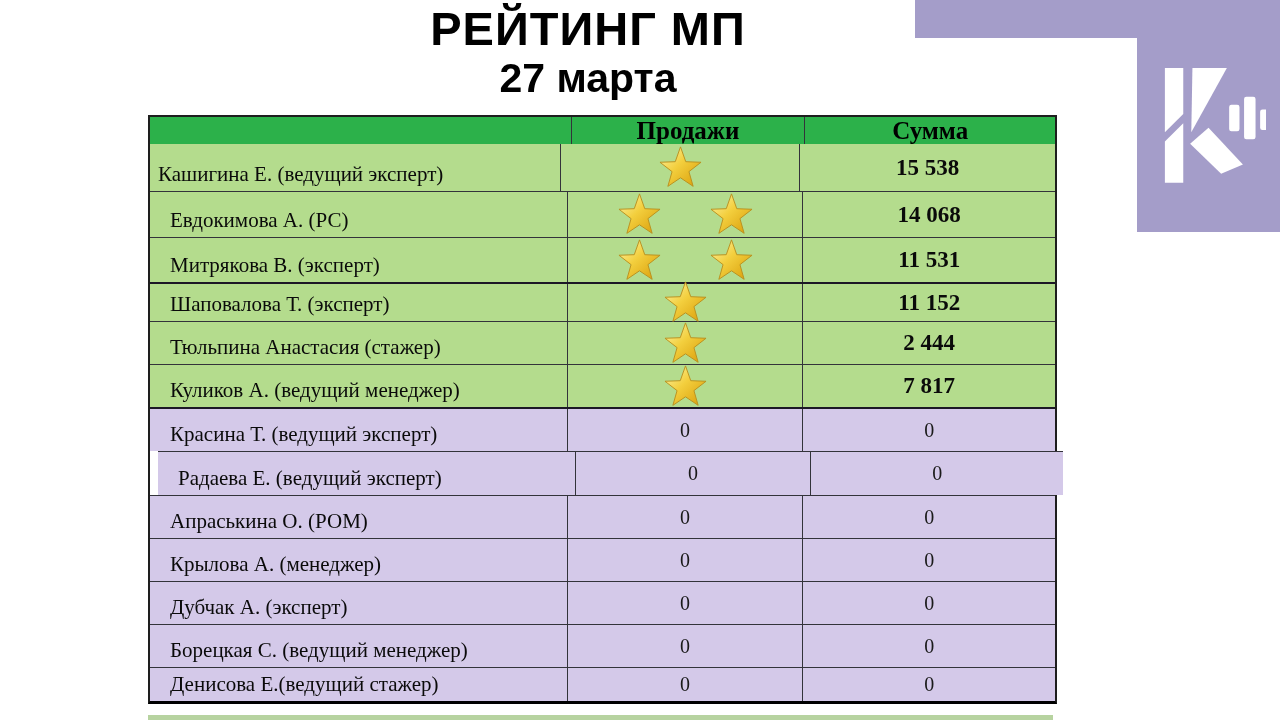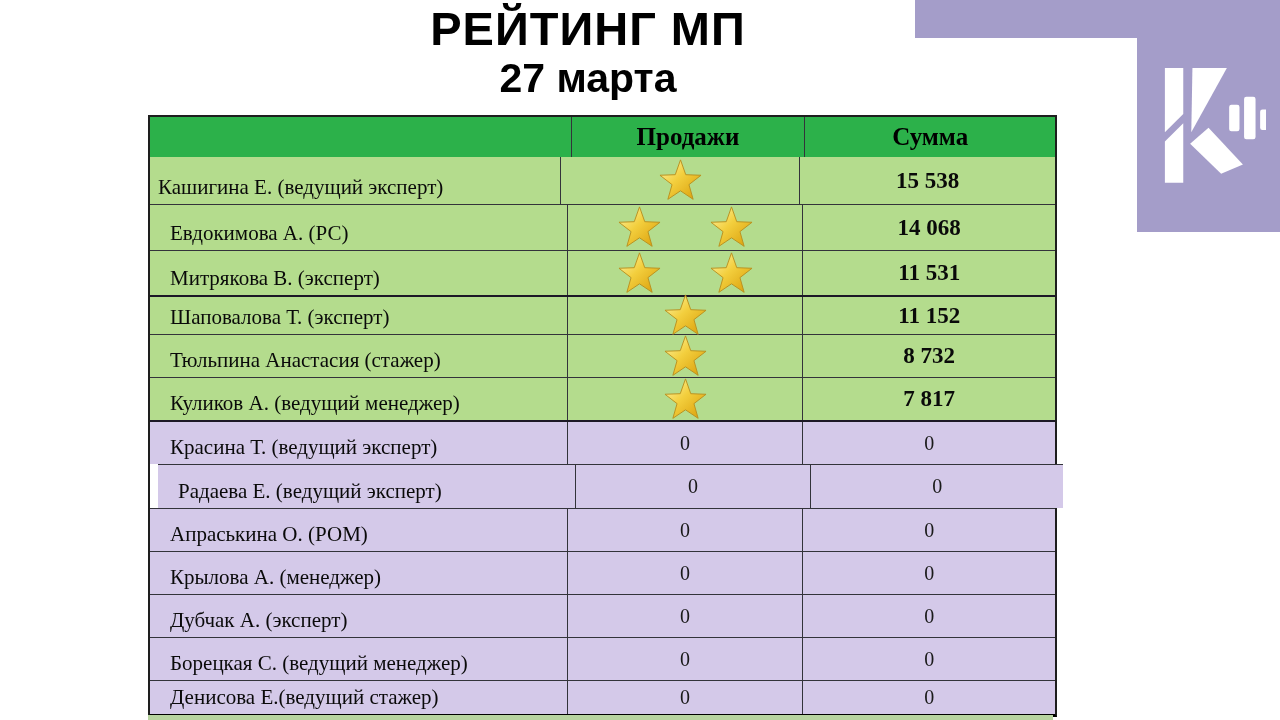--- a/index.html
+++ b/index.html
@@ -27,21 +27,21 @@
     border-top:2px solid #1e1e1e;border-bottom:3px solid #000;
     box-sizing:content-box;
   }
   .t-row{display:flex;width:905px;box-sizing:border-box;}
   .t-row + .t-row{border-top:1.5px solid #33333a;padding-left:12px;}
   .t-row.thick-top{border-top:2.5px solid #1c1826;}
   .t-cell{box-sizing:border-box;display:flex;}
   .c-name {width:410px;align-items:flex-end;padding:0 4px 4px 8px;font-size:21px;color:#0a0a0a;}
   .c-sales{width:239px;align-items:center;justify-content:center;border-left:1.5px solid #33333a;}
   .c-sum  {width:256px;align-items:center;justify-content:center;border-left:1.5px solid #33333a;}
-  .header-row{height:40px;background:var(--header-green,#2cb14a);padding-left:19px;}
+  .header-row{height:27px;background:var(--header-green,#2cb14a);padding-left:19px;}
   .header-row .t-cell{align-items:center;justify-content:center;font-weight:bold;font-size:25px;color:#000;}
   .row-green{background:var(--row-green,#b4dc8d);}
   .row-purple{background:var(--row-purple,#d4c9e9);}
   .sum-text{font-weight:bold;font-size:23px;color:#0a0a0a;}
   .zero-text{font-size:20px;color:#1a1a1a;font-weight:normal;}
   .stars-wrap{display:flex;gap:45px;align-items:center;justify-content:center;}
   .star{width:47px;height:45px;display:block;}
   .bottom-strip{position:absolute;left:148px;top:715px;width:905px;height:5px;background:#b7d3a0;}
 </style>
 </head>
@@ -150,21 +150,21 @@
       <div class="t-row row-green" style="height: 43px;">
         <div class="t-cell c-name">Тюльпина  Анастасия (стажер)</div>
         <div class="t-cell c-sales">
           <div class="stars-wrap">
             <svg class="star" viewBox="0 0 50 48">
               <polygon points="25,2 30.6,17.8 46.9,18.4 34,28.4 38.5,44.1 25,35 11.5,44.1 16,28.4 3.1,18.4 19.4,17.8" fill="url(#goldGrad)" stroke="#b98f1e" stroke-width="1"></polygon>
             </svg>
           </div>
         </div>
         <div class="t-cell c-sum">
-          <span class="sum-text">8 732</span>
+          <span class="sum-text">2 444</span>
         </div>
       </div>
       <div class="t-row row-green" style="height: 43px;">
         <div class="t-cell c-name">Куликов А. (ведущий менеджер)</div>
         <div class="t-cell c-sales">
           <div class="stars-wrap">
             <svg class="star" viewBox="0 0 50 48">
               <polygon points="25,2 30.6,17.8 46.9,18.4 34,28.4 38.5,44.1 25,35 11.5,44.1 16,28.4 3.1,18.4 19.4,17.8" fill="url(#goldGrad)" stroke="#b98f1e" stroke-width="1"></polygon>
             </svg>
           </div>

